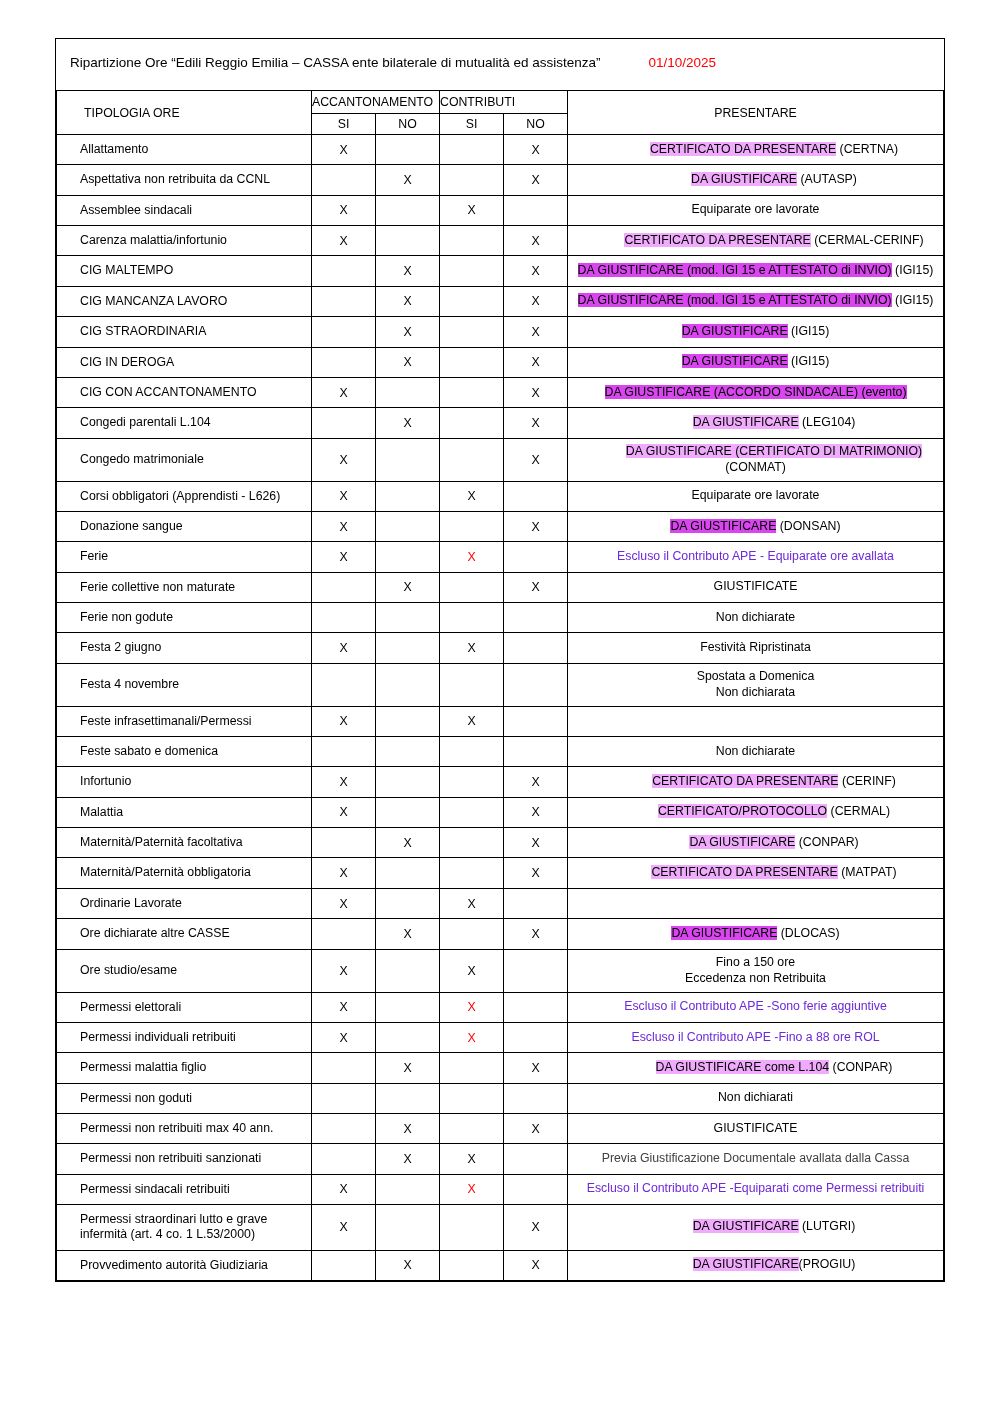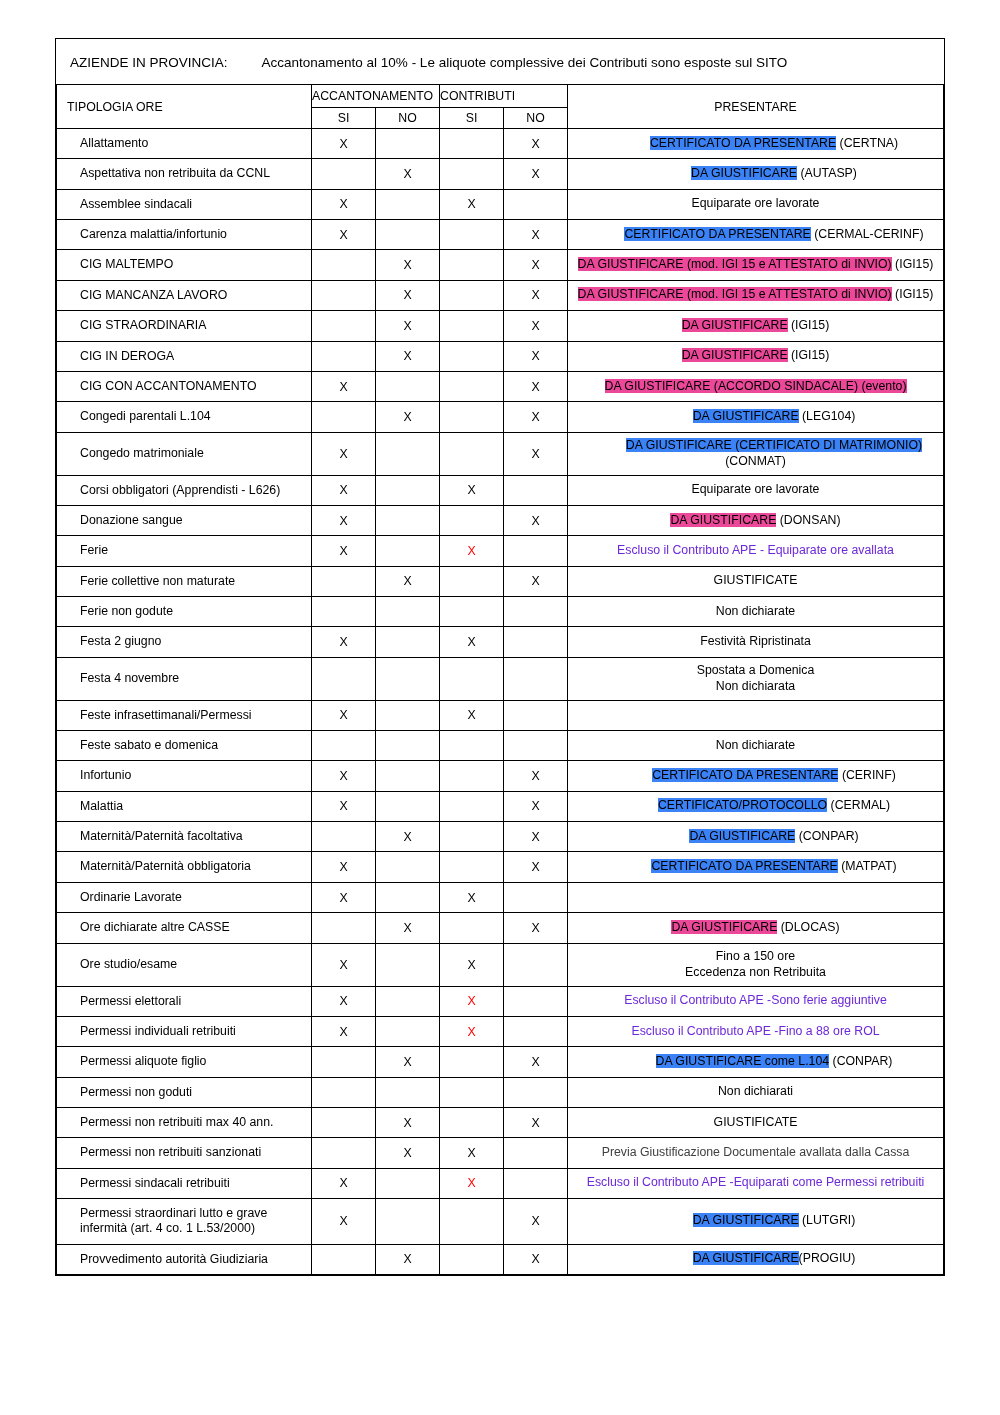--- a/index.html
+++ b/index.html
@@ -58,21 +58,21 @@
     font-size: 12.3px;
     padding: 4px 0;
   }
   th.sub {
     text-align: center;
     font-size: 11.2px;
     padding: 3px 0;
   }
   th.tipologia-head {
     text-align: left;
-    padding-left: 10px;
+    padding-left: 27px;
     font-size: 12.3px;
   }
   th.ann-head {
     text-align: center;
     font-size: 12.3px;
   }
   td.label {
     text-align: left;
     padding: 7px 6px 7px 23px;
     line-height: 1.25;
@@ -80,34 +80,34 @@
   td.mark {
     text-align: center;
     font-size: 12.5px;
   }
   td.mark.red { color: #ff0000; }
   td.note {
     text-align: center;
     padding: 5px 6px;
     line-height: 1.3;
   }
-  .hl-green { background: #3b82f6; margin-left: 37px; }
-  .hl-yellow { background: #ec4899; }
+  .hl-green { background: #f0abfc; margin-left: 37px; }
+  .hl-yellow { background: #d946ef; }
   .txt-red { color: #6d28d9; }
   .txt-blue { color: #404040; }
 </style>
 </head>
 <body>
 
 <div class="page">
   <div class="outer-box">
 
     <div class="header-block">
-      <div class="header-line">
-        <span>AZIENDE IN PROVINCIA:</span><span class="hdr-spacer"></span><span>Accantonamento al 10% -  Le aliquote complessive dei Contributi sono esposte sul SITO</span>
+      <div class="header-line first">
+        <span>Ripartizione Ore “Edili Reggio Emilia – CASSA ente bilaterale di mutualità ed assistenza”</span><span class="hdr-date">01/10/2025</span>
       </div>
     </div>
 
     <table class="main">
       <colgroup>
         <col class="col-tipologia">
         <col class="col-x">
         <col class="col-x">
         <col class="col-x">
         <col class="col-x">
@@ -354,21 +354,21 @@
           </tr>
           <tr>
             <td class="label">Permessi individuali retribuiti</td>
             <td class="mark">X</td>
             <td class="mark"></td>
             <td class="mark red">X</td>
             <td class="mark"></td>
             <td class="note"><span class="txt-red">Escluso il Contributo APE</span><span class="txt-red"> -Fino a 88 ore ROL</span></td>
           </tr>
           <tr>
-            <td class="label">Permessi aliquote figlio</td>
+            <td class="label">Permessi malattia figlio</td>
             <td class="mark"></td>
             <td class="mark">X</td>
             <td class="mark"></td>
             <td class="mark">X</td>
             <td class="note"><span class="hl-green">DA GIUSTIFICARE come L.104</span><span> (CONPAR)</span></td>
           </tr>
           <tr>
             <td class="label">Permessi non goduti</td>
             <td class="mark"></td>
             <td class="mark"></td>

